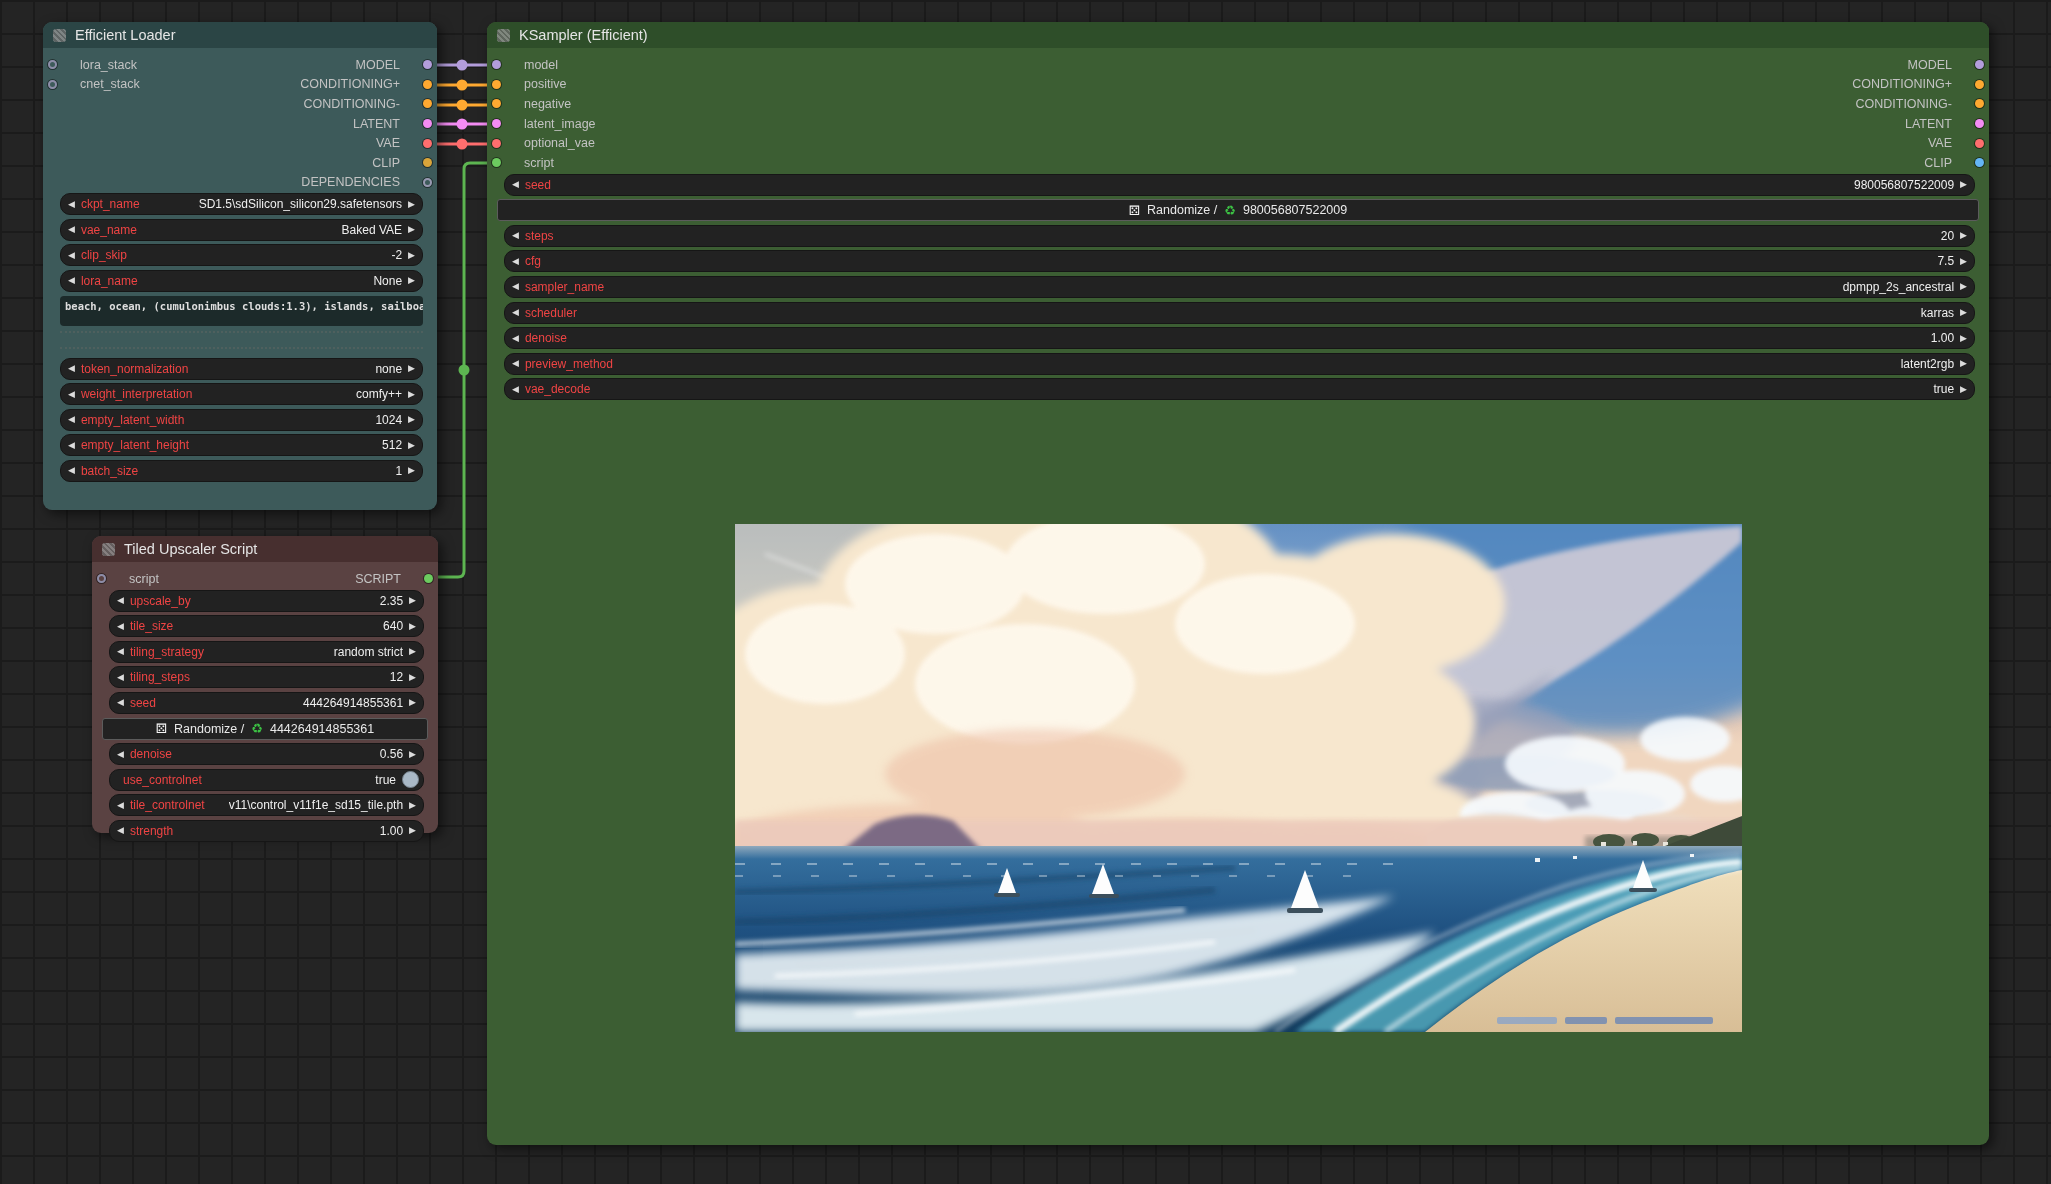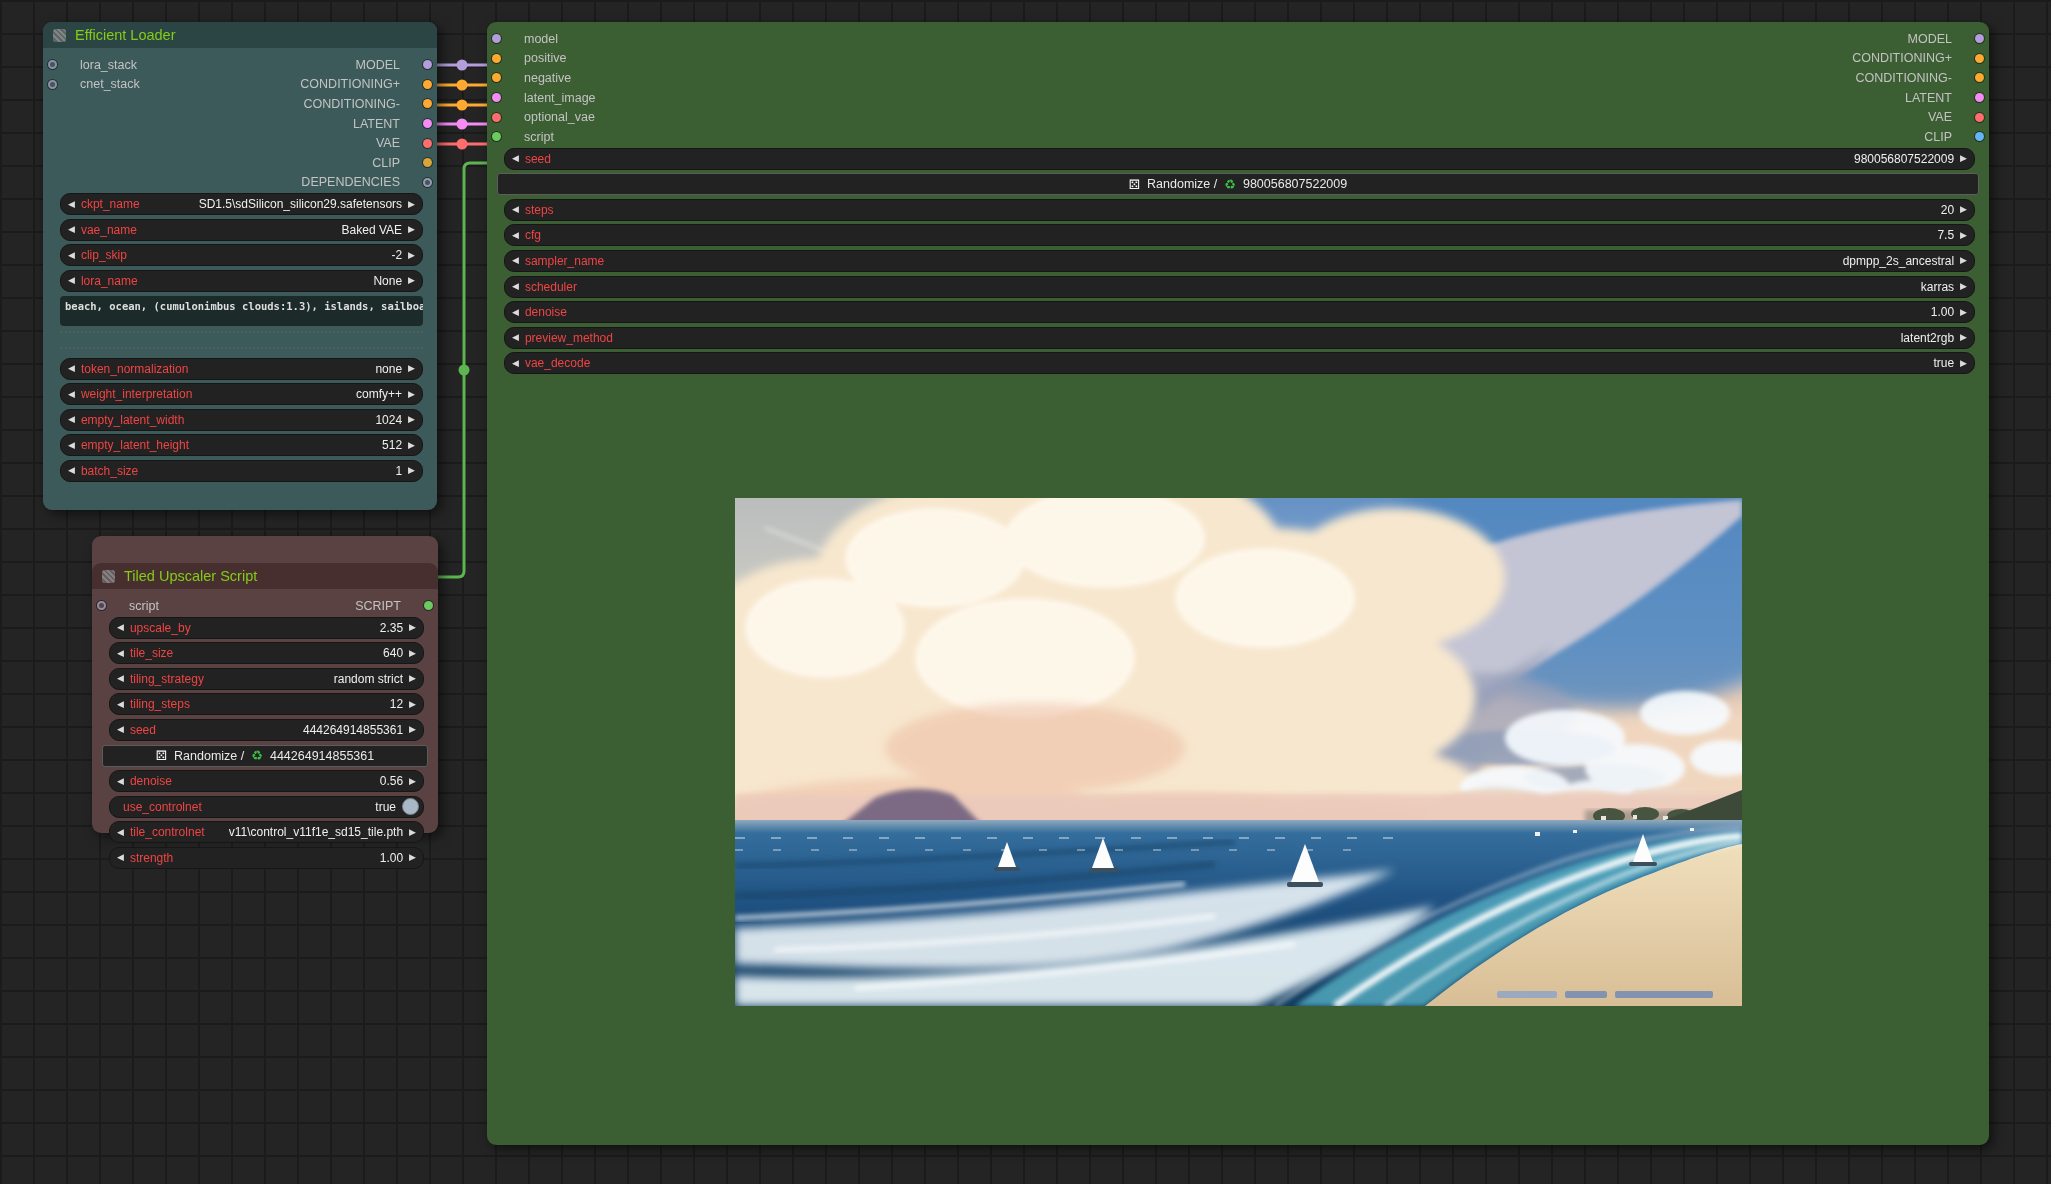--- a/index.html
+++ b/index.html
@@ -5,27 +5,27 @@
   html,body{margin:0;padding:0;background:#1e1e1e;font-family:"Liberation Sans",sans-serif;}
   .canvas{position:relative;width:2051px;height:1184px;overflow:hidden;
     background-color:#242424;
     background-image:linear-gradient(#1b1b1b 2px,transparent 2px),linear-gradient(90deg,#1b1b1b 2px,transparent 2px);
     background-size:33px 33px;}
   .links{position:absolute;left:0;top:0;z-index:1;}
   .wire{fill:none;stroke-width:3;stroke-linecap:round;}
   .node{position:absolute;z-index:2;border-radius:9px;box-shadow:4px 4px 12px rgba(0,0,0,.55);
     font-size:12.5px;color:#c8c8c8;}
   .node-header{height:26px;border-radius:9px 9px 0 0;display:flex;align-items:center;gap:9px;
-    padding:0 10px;font-size:14.5px;color:#84cc16;}
+    padding:0 10px;font-size:14.5px;color:#e5e5e5;}
   .collapse-box{width:13px;height:13px;border-radius:3px;flex:0 0 auto;
     background:repeating-linear-gradient(45deg,#9a9a9a 0 2px,#6f6f6f 2px 4px);opacity:.75;}
   #node-efficient-loader{left:43px;top:22px;width:394px;height:488px;background:#3d5a5a;}
   #node-efficient-loader .node-header{background:#2b4545;}
   #node-tiled-upscaler{left:92px;top:536px;width:346px;height:297px;background:#5a4242;}
-  #node-tiled-upscaler .node-header{background:#472f2f;margin-top:27px;}
+  #node-tiled-upscaler .node-header{background:#472f2f;}
   #node-ksampler{left:487px;top:22px;width:1502px;height:1123px;background:#3c5e33;}
   #node-ksampler .node-header{background:#2e4e29;}
   .io{padding-top:7px;}
   .io-row{height:19.6px;display:flex;justify-content:space-between;align-items:center;padding:0 5px;}
   .port{display:flex;align-items:center;gap:23px;}
   .port-label{color:#c3c3c3;}
   .port-dot{width:9px;height:9px;border-radius:50%;flex:0 0 auto;box-shadow:0 0 0 1px rgba(0,0,0,.45);}
   .port-dot.hollow{width:5px;height:5px;background:transparent;border:2px solid #8d8da8;}
   .widgets{margin-top:1px;}
   .w-pill{height:20px;margin:0 14px 3.6px 17px;background:#222;border:1px solid #161616;border-radius:10px;
@@ -264,20 +264,24 @@
         <div class="w-pill">
           <span class="w-arrow">◀</span>
           <span class="w-label">strength</span>
           <span class="w-value">1.00</span>
           <span class="w-arrow">▶</span>
         </div>
       </div>
   </div>
 
   <div class="node" id="node-ksampler">
+    <div class="node-header">
+      <span class="collapse-box"></span>
+      <span class="node-title">KSampler (Efficient)</span>
+    </div>
     <div class="io">
         <div class="io-row">
           <div class="port left">
             <span class="port-dot" style="background: rgb(179, 157, 219);"></span>
             <span class="port-label">model</span>
           </div>
           <div class="port right">
             <span class="port-label">MODEL</span>
             <span class="port-dot" style="background: rgb(179, 157, 219);"></span>
           </div>

